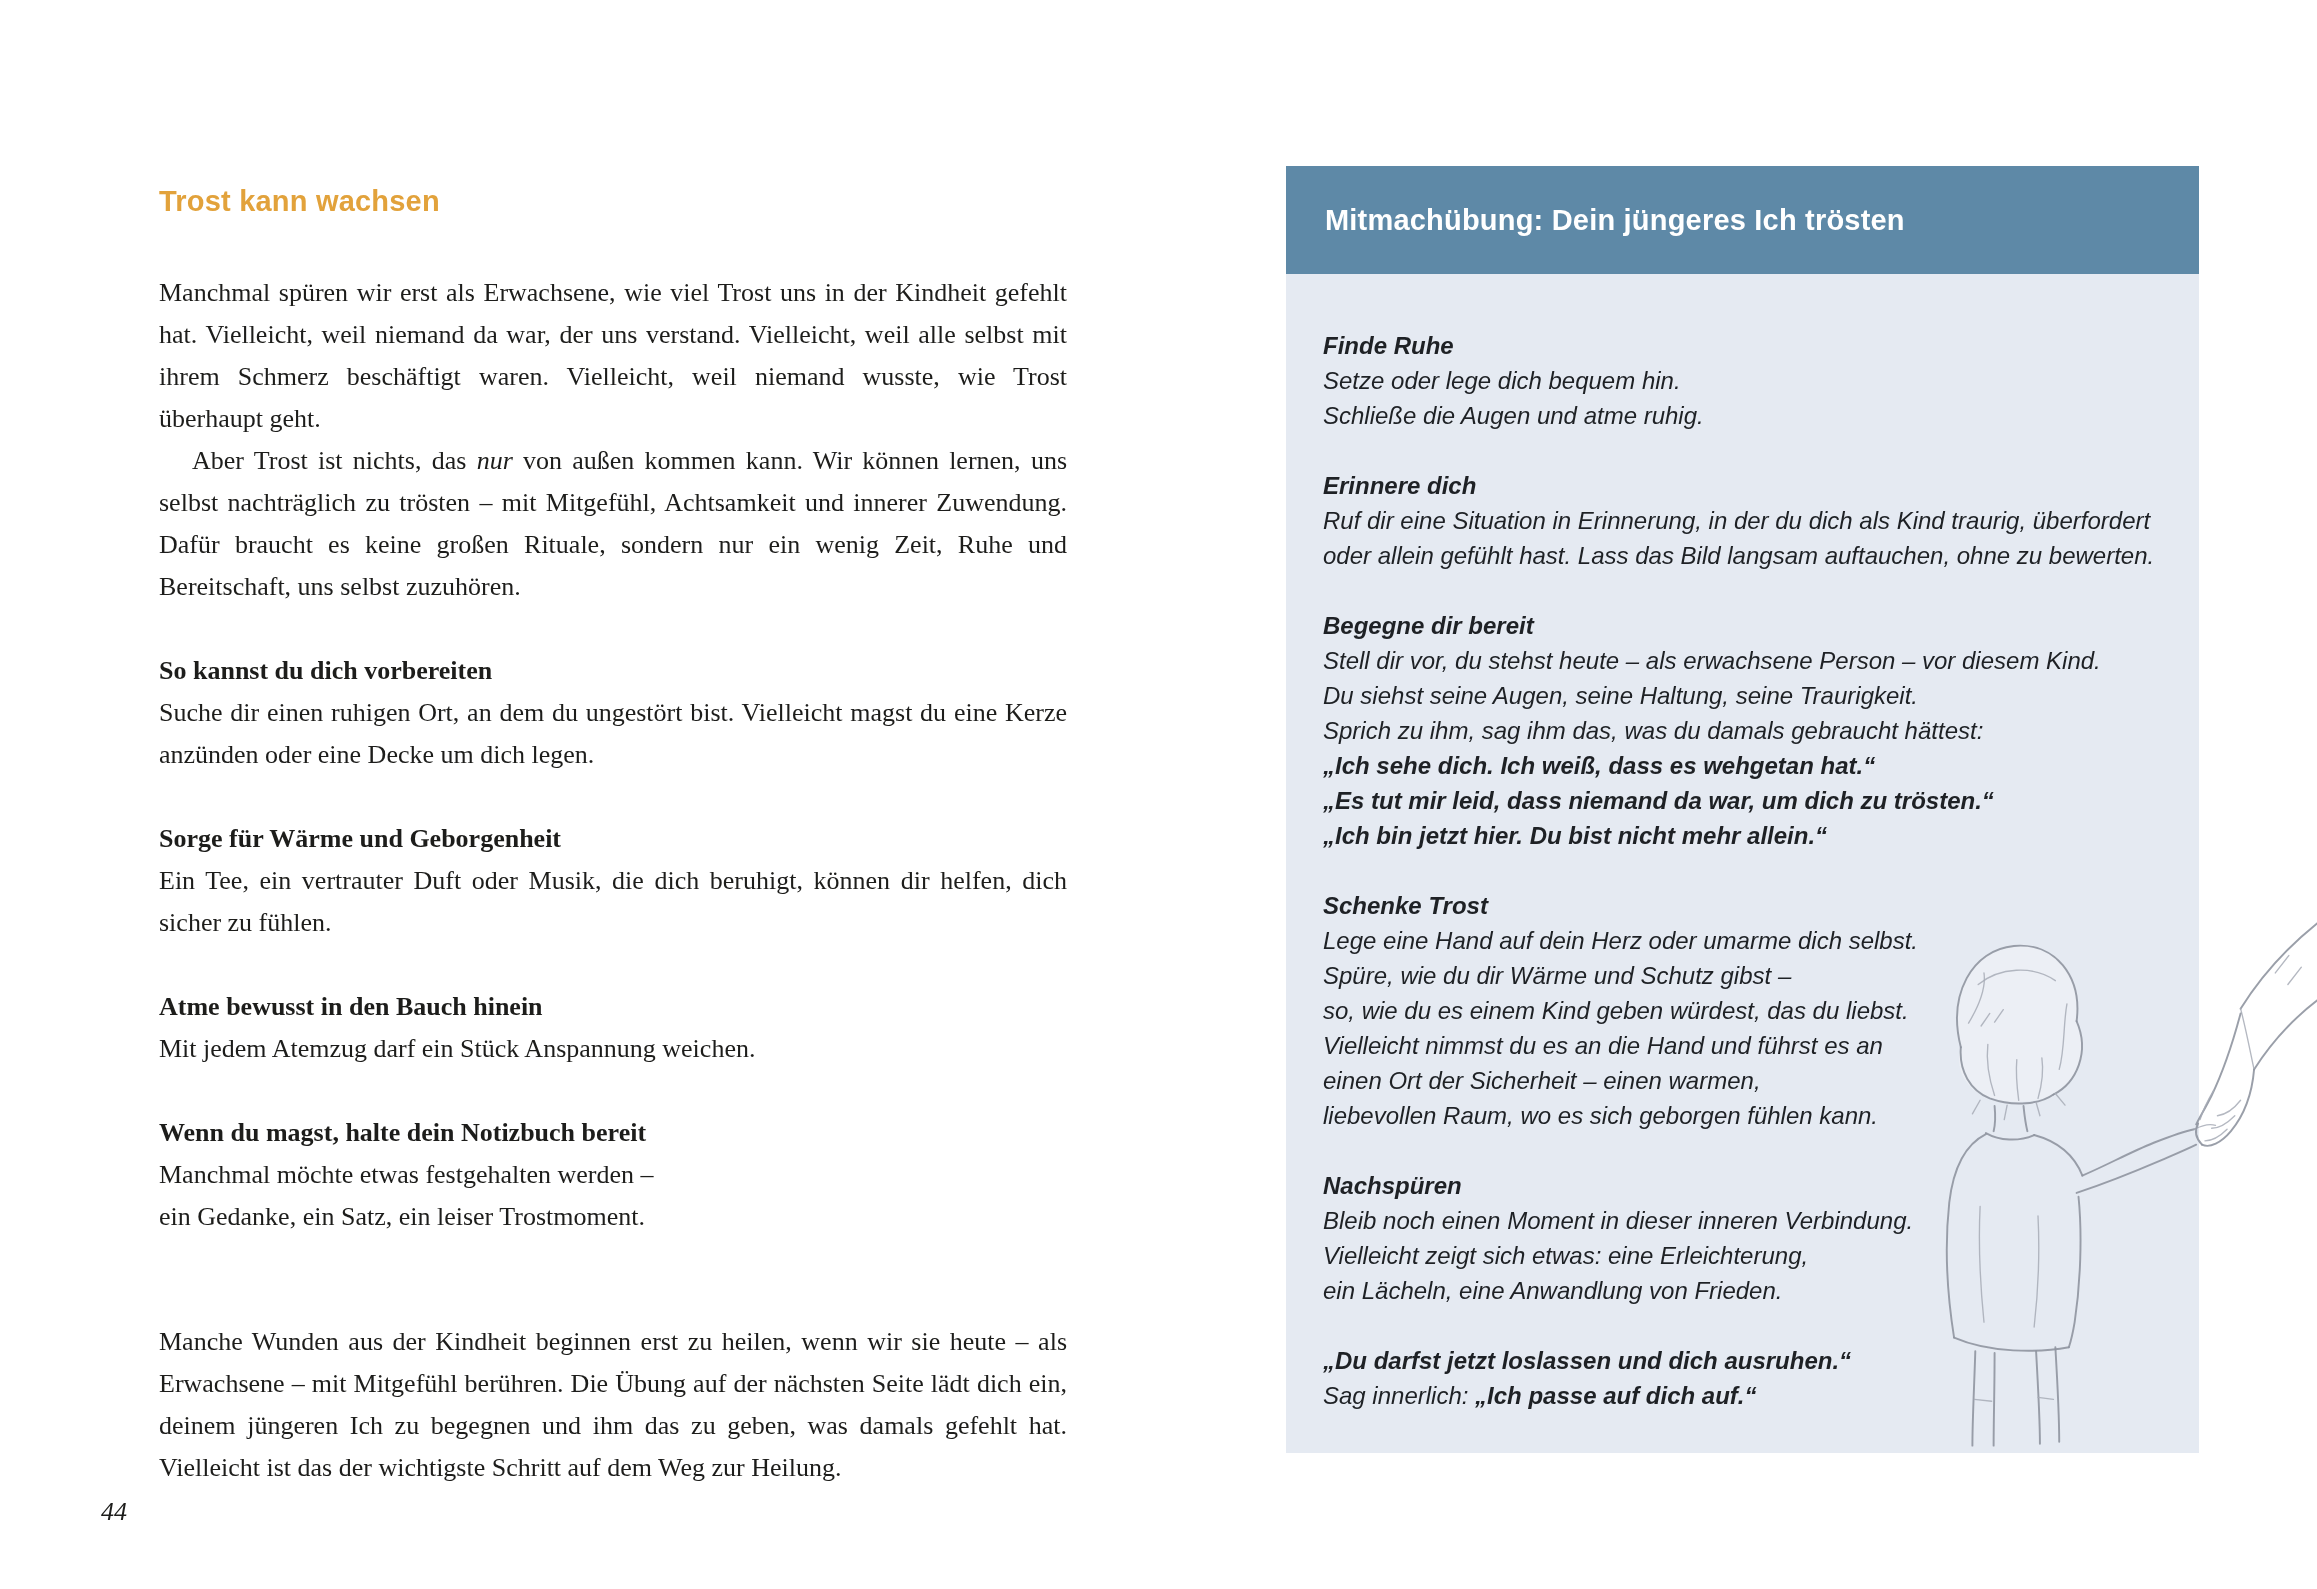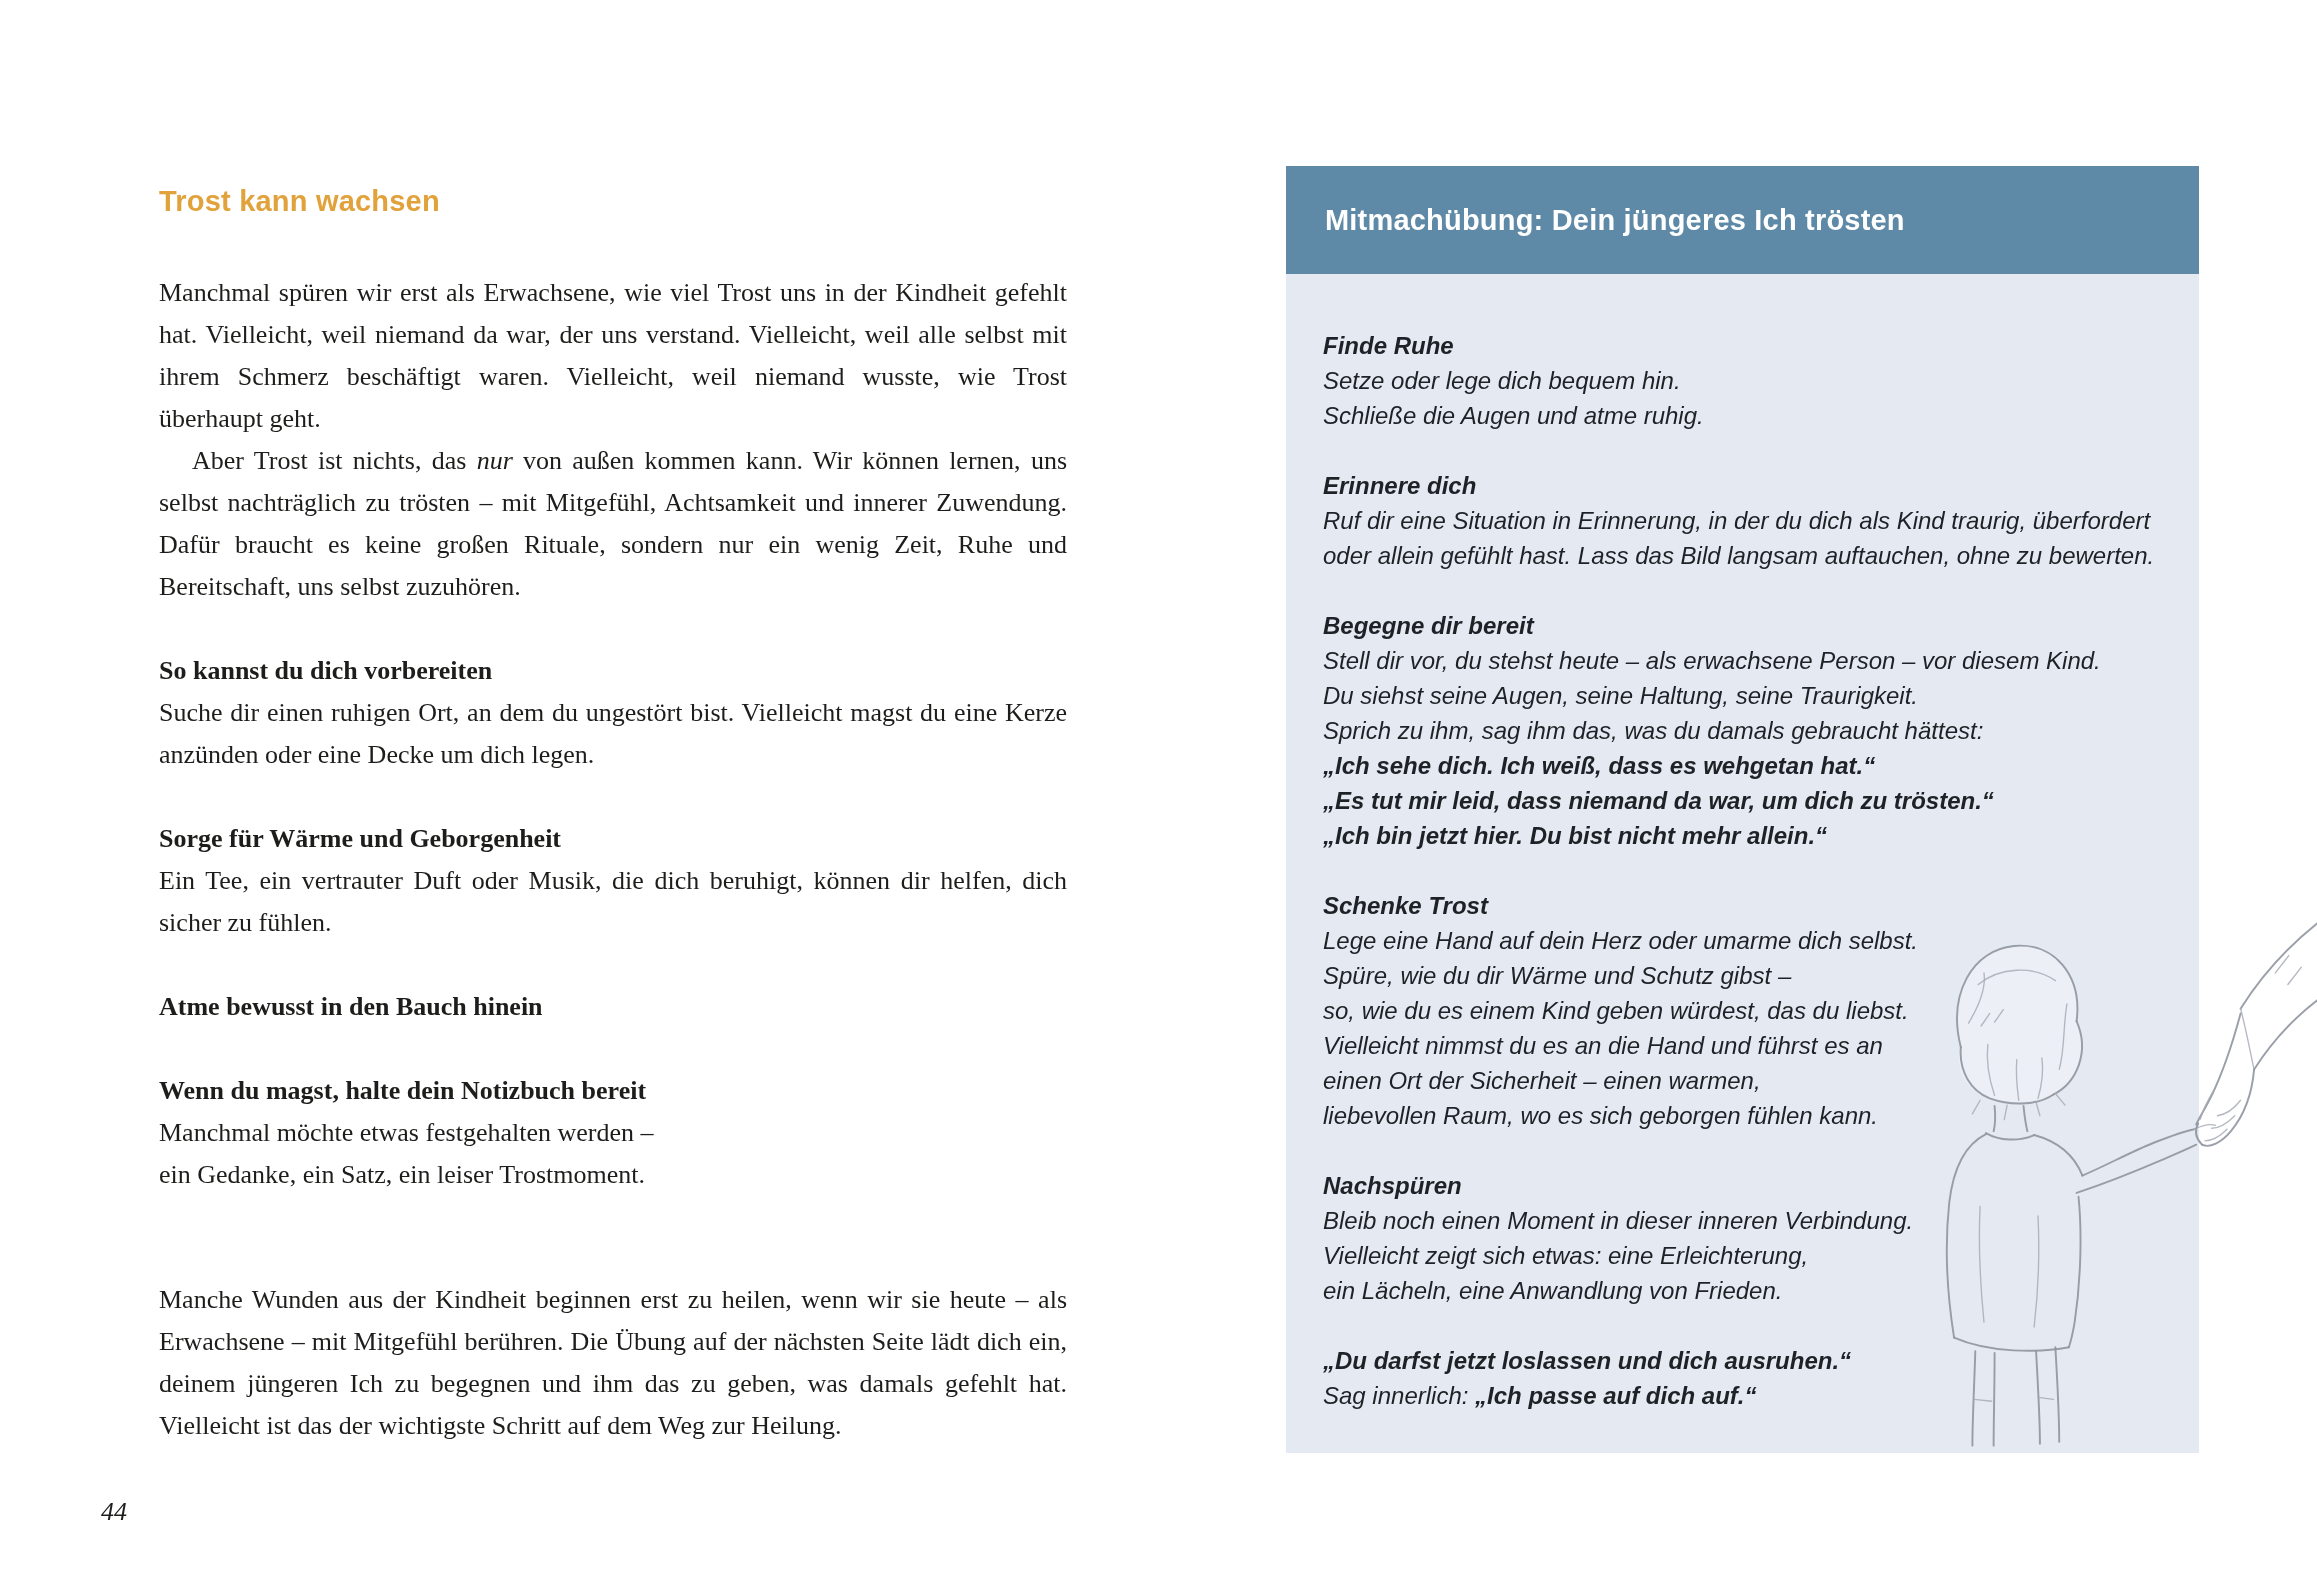--- a/index.html
+++ b/index.html
@@ -114,20 +114,21 @@
         <div class="l-section">
           <div class="l-sec-title">So kannst du dich vorbereiten</div>
           <div class="l-sec-body">Suche dir einen ruhigen Ort, an dem du ungestört bist. Vielleicht magst du eine Kerze anzünden oder eine Decke um dich legen.</div>
         </div>
         <div class="l-section">
           <div class="l-sec-title">Sorge für Wärme und Geborgenheit</div>
           <div class="l-sec-body">Ein Tee, ein vertrauter Duft oder Musik, die dich beruhigt, können dir helfen, dich sicher zu fühlen.</div>
         </div>
         <div class="l-section">
           <div class="l-sec-title">Atme bewusst in den Bauch hinein</div>
+          <div class="l-sec-body">Mit jedem Atemzug darf ein Stück Anspannung weichen.</div>
         </div>
         <div class="l-section">
           <div class="l-sec-title">Wenn du magst, halte dein Notizbuch bereit</div>
           <div class="l-sec-body">Manchmal möchte etwas festgehalten werden –
 ein Gedanke, ein Satz, ein leiser Trostmoment.</div>
         </div>
       </div>
 
     <p class="body-par closing">Manche Wunden aus der Kindheit beginnen erst zu heilen, wenn wir sie heute – als Erwachsene – mit Mitgefühl berühren. Die Übung auf der nächsten Seite lädt dich ein, deinem jüngeren Ich zu begegnen und ihm das zu geben, was damals gefehlt hat. Vielleicht ist das der wichtigste Schritt auf dem Weg zur Heilung.</p>
   </div>

